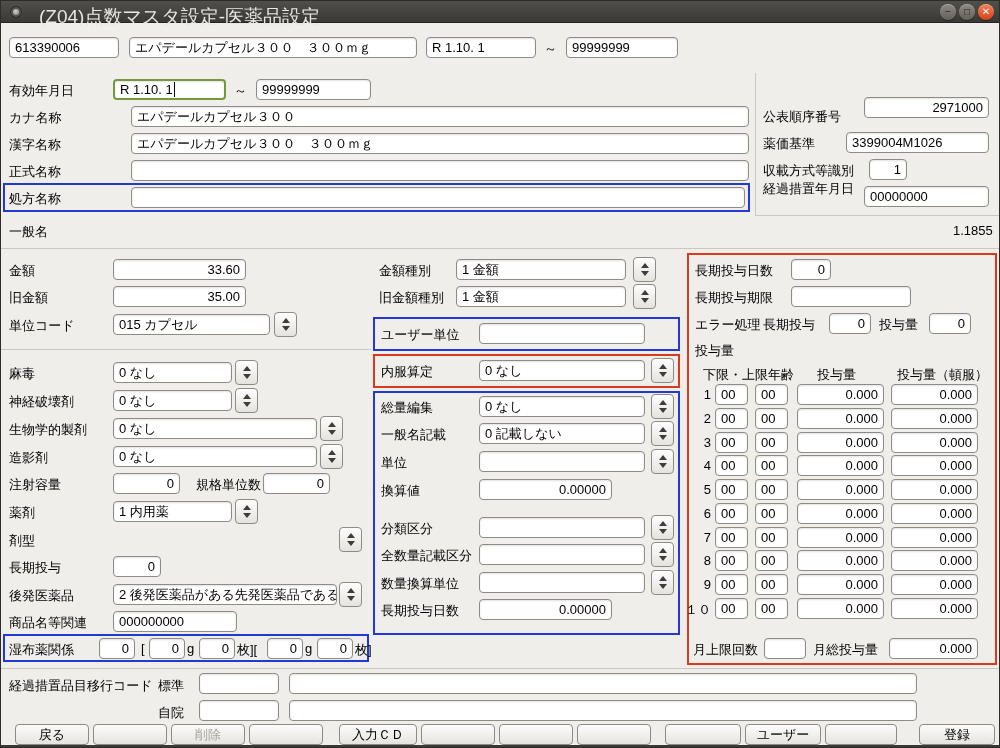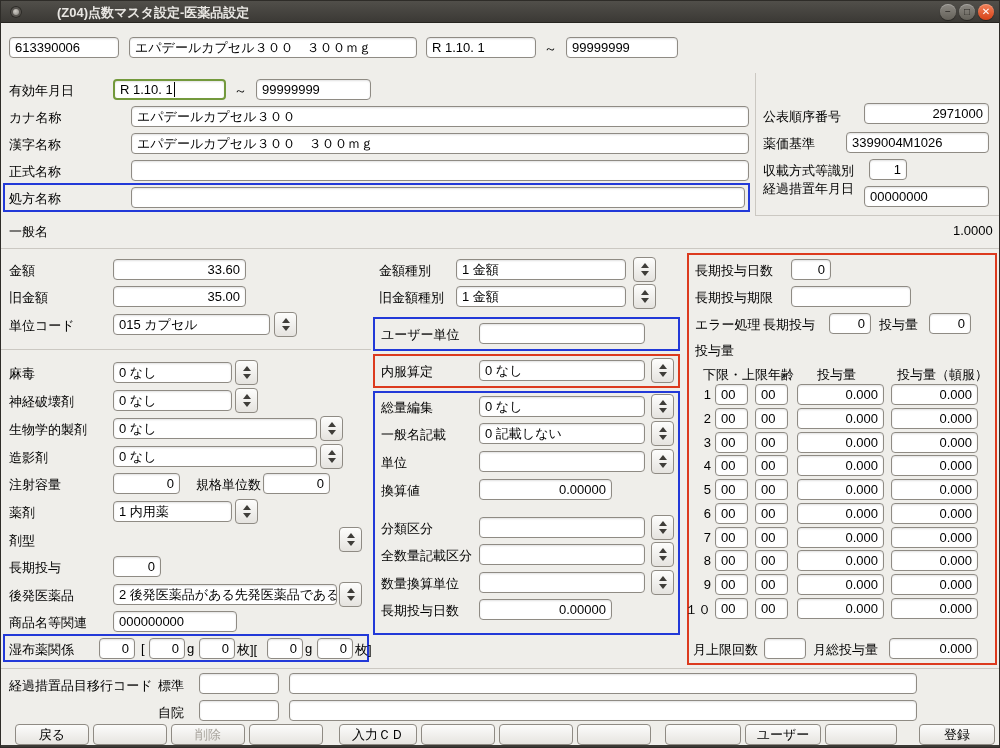--- a/index.html
+++ b/index.html
@@ -3,21 +3,21 @@
 <meta charset="utf-8">
 <style>
   *{margin:0;padding:0;box-sizing:border-box}
   html,body{background:#6b6964}
   #win{position:relative;width:1000px;height:748px;background:#efeeea;
        border:1px solid #2e2c28;overflow:hidden;
        font-family:"Liberation Sans","DejaVu Sans",sans-serif;font-size:13px;color:#000}
   
   .tb{position:absolute;left:0;top:0;width:100%;height:22px;
       background:linear-gradient(#514f4a,#3b3935);border-bottom:1px solid #262420}
-  .tb-title{position:absolute;left:56px;top:3px;color:#e9e7e3;font-weight:bold;font-size:13px;white-space:nowrap}
+  .tb-title{position:absolute;left:38px;top:3px;color:#e9e7e3;font-weight:normal;font-size:19px;white-space:nowrap}
   .menu-dot{position:absolute;left:9px;top:5px;width:12px;height:12px;border-radius:50%;
       background:#57544f;box-shadow:inset 0 0 0 1px #2c2a26}
   .menu-dot::after{content:"";position:absolute;left:3px;top:3px;width:6px;height:6px;border-radius:50%;
       background:radial-gradient(circle at 40% 35%,#cfccc6,#8a8781)}
   .wbtn{position:absolute;top:3px;width:16px;height:16px;border-radius:50%;
       display:flex;align-items:center;justify-content:center;
       font-size:10px;line-height:1;color:#262420;
       background:linear-gradient(#8d8a84,#666listen36);background:linear-gradient(#8d8a84,#646159);
       box-shadow:inset 0 1px 0 rgba(255,255,255,.25), 0 1px 1px rgba(0,0,0,.4)}
   .wbtn.close{background:linear-gradient(#f2825a,#d64218);color:#fff;font-weight:bold}
@@ -86,32 +86,32 @@
   <div class="lbl" style="left:8px;top:162px">正式名称</div>
   <div class="fld" style="left:130px;top:159px;width:618px"></div>
 
   <div class="bluebox" style="left:2px;top:182px;width:747px;height:29px"></div>
   <div class="lbl" style="left:8px;top:189px">処方名称</div>
   <div class="fld" style="left:130px;top:186px;width:614px"></div>
 
   <div class="lbl" style="left:8px;top:222px">一般名</div>
 
   <div class="lbl" style="left:762px;top:107px">公表順序番号</div>
-  <div class="fld r" style="left:863px;top:102px;width:125px">2971000</div>
+  <div class="fld r" style="left:863px;top:96px;width:125px">2971000</div>
 
   <div class="lbl" style="left:762px;top:134px">薬価基準</div>
   <div class="fld" style="left:845px;top:131px;width:143px">3399004M1026</div>
 
   <div class="lbl" style="left:762px;top:161px">収載方式等識別</div>
   <div class="fld r" style="left:868px;top:158px;width:38px">1</div>
 
   <div class="lbl" style="left:762px;top:179px">経過措置年月日</div>
   <div class="fld" style="left:863px;top:185px;width:125px">00000000</div>
 
-  <div class="lbl" style="left:952px;top:222px">1.0000</div>
+  <div class="lbl" style="left:952px;top:222px">1.1855</div>
 
   <div class="lbl" style="left:8px;top:261px">金額</div>
   <div class="fld r" style="left:112px;top:258px;width:133px">33.60</div>
 
   <div class="lbl" style="left:8px;top:288px">旧金額</div>
   <div class="fld r" style="left:112px;top:285px;width:133px">35.00</div>
 
   <div class="lbl" style="left:8px;top:316px">単位コード</div>
   <div class="fld" style="left:112px;top:313px;width:157px">015 カプセル</div>
   <div class="spin" style="left:273px;top:311px"></div>

